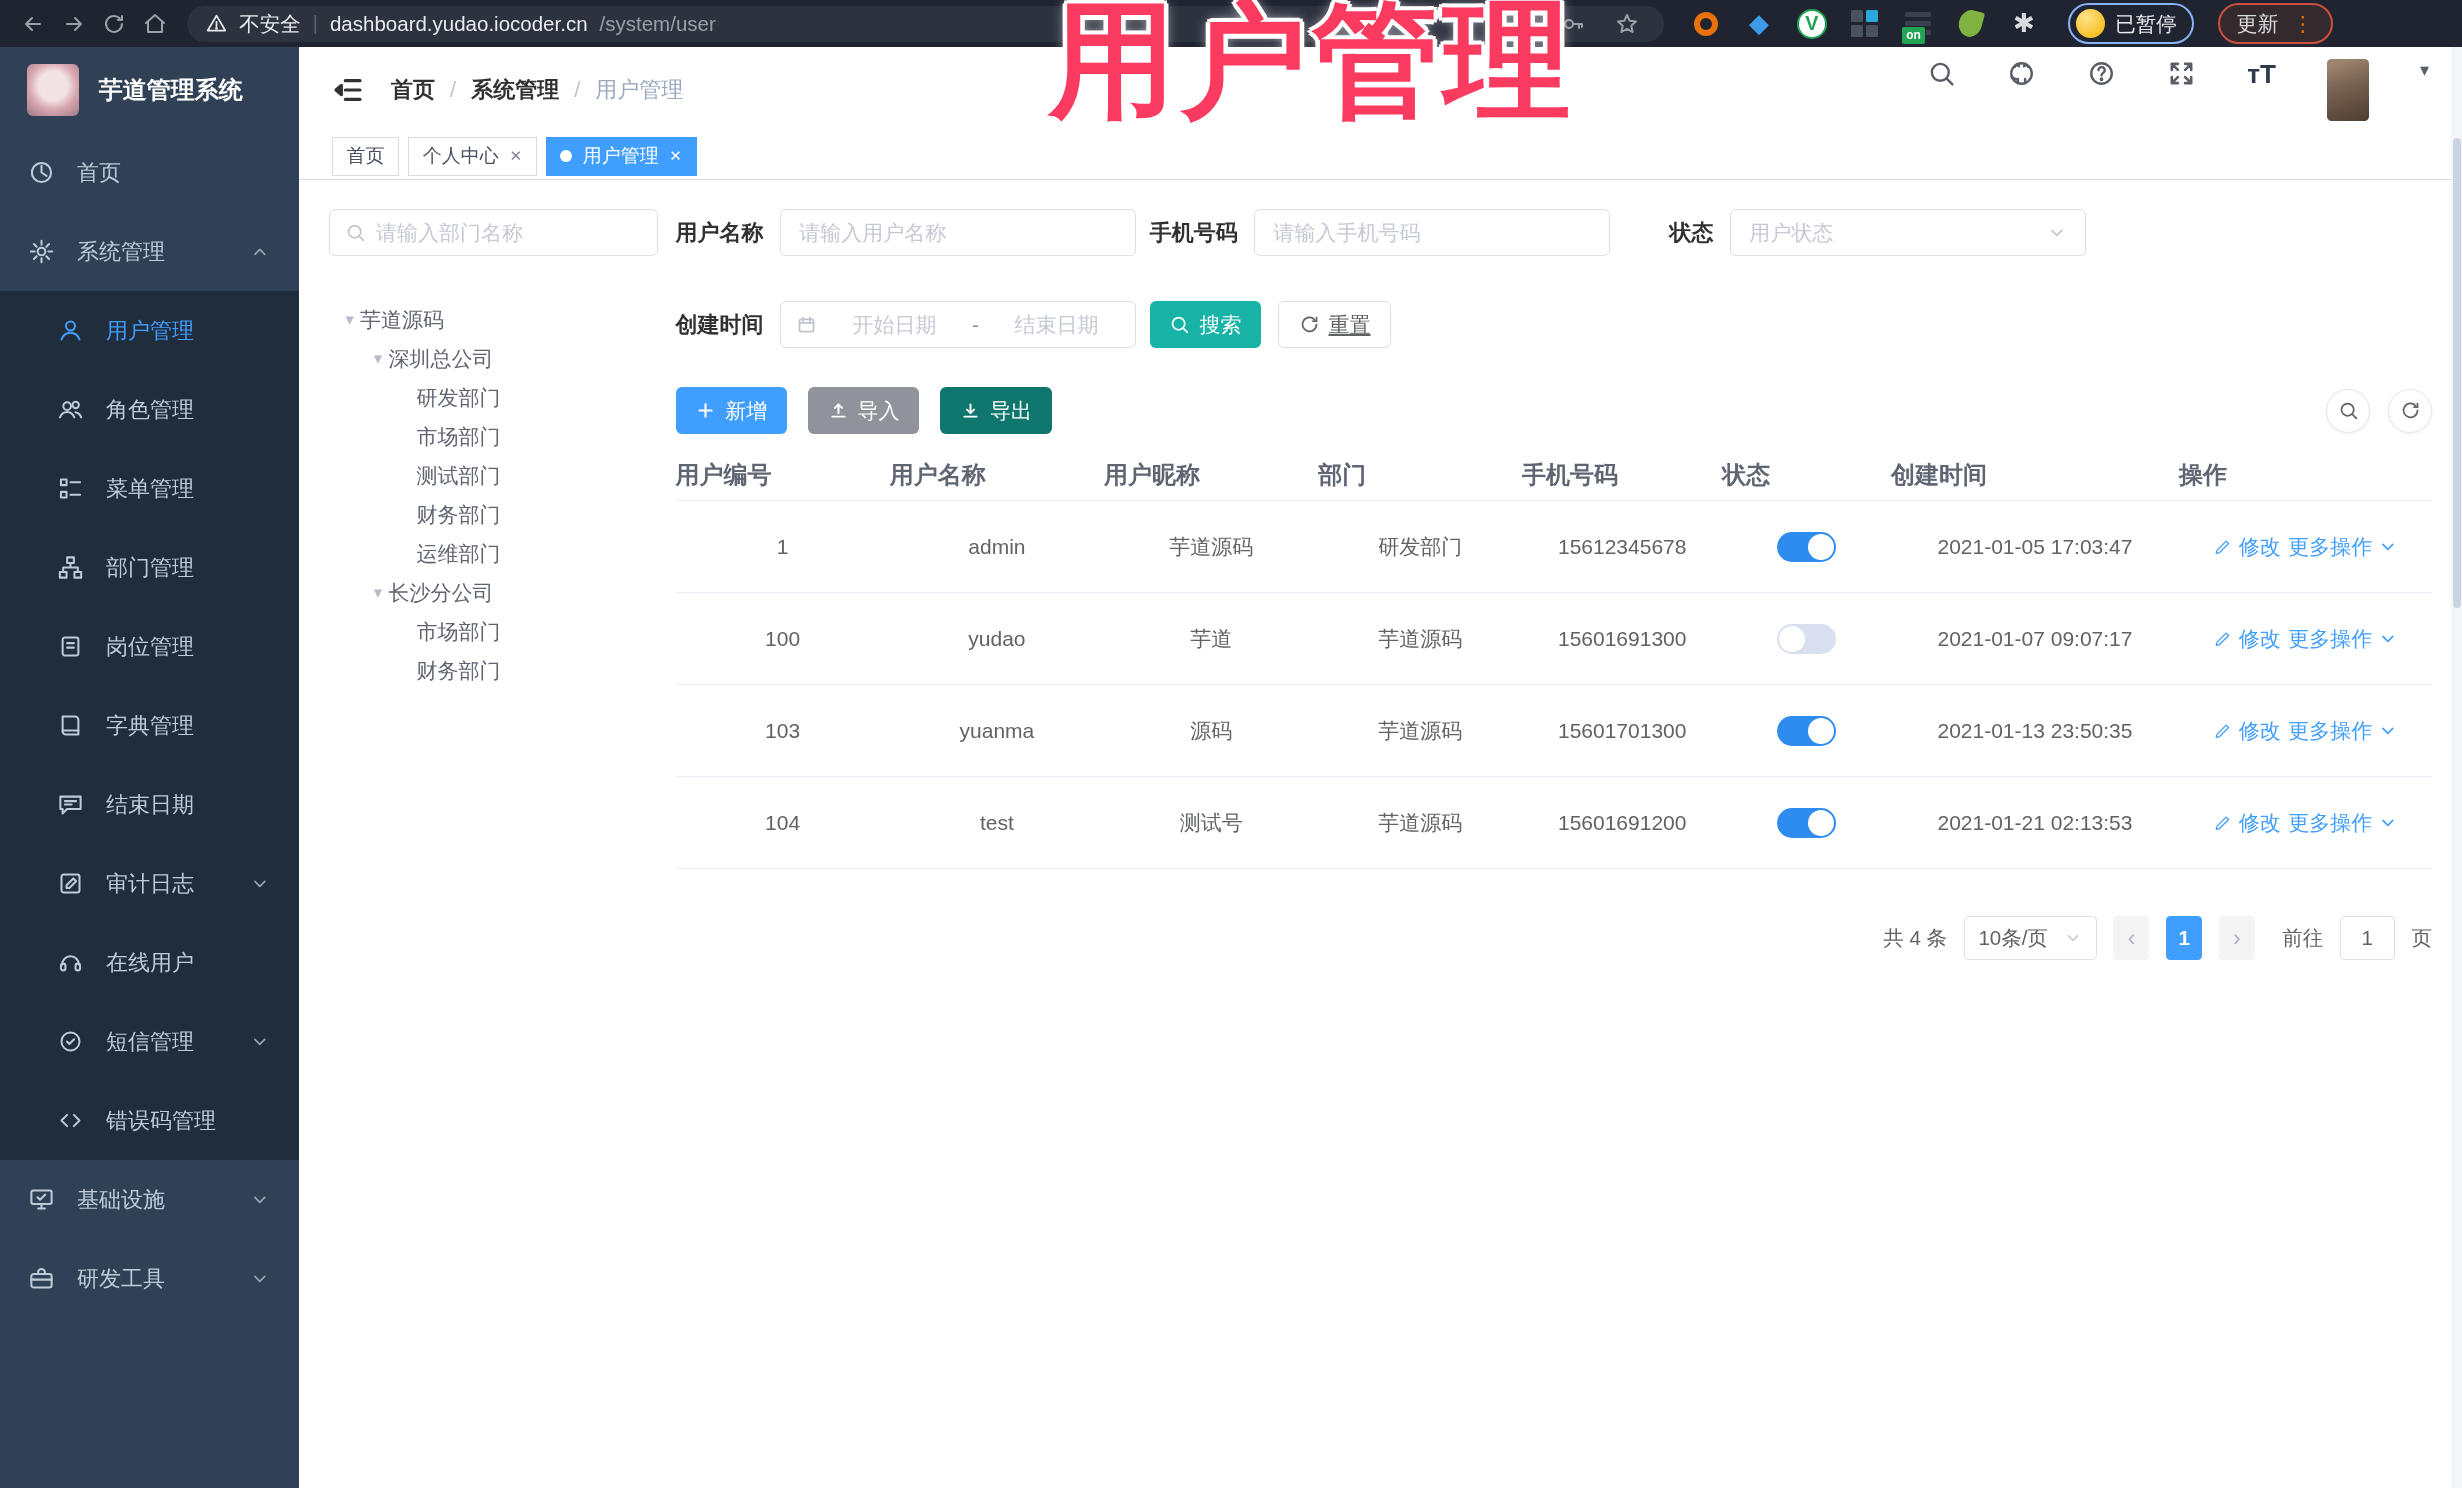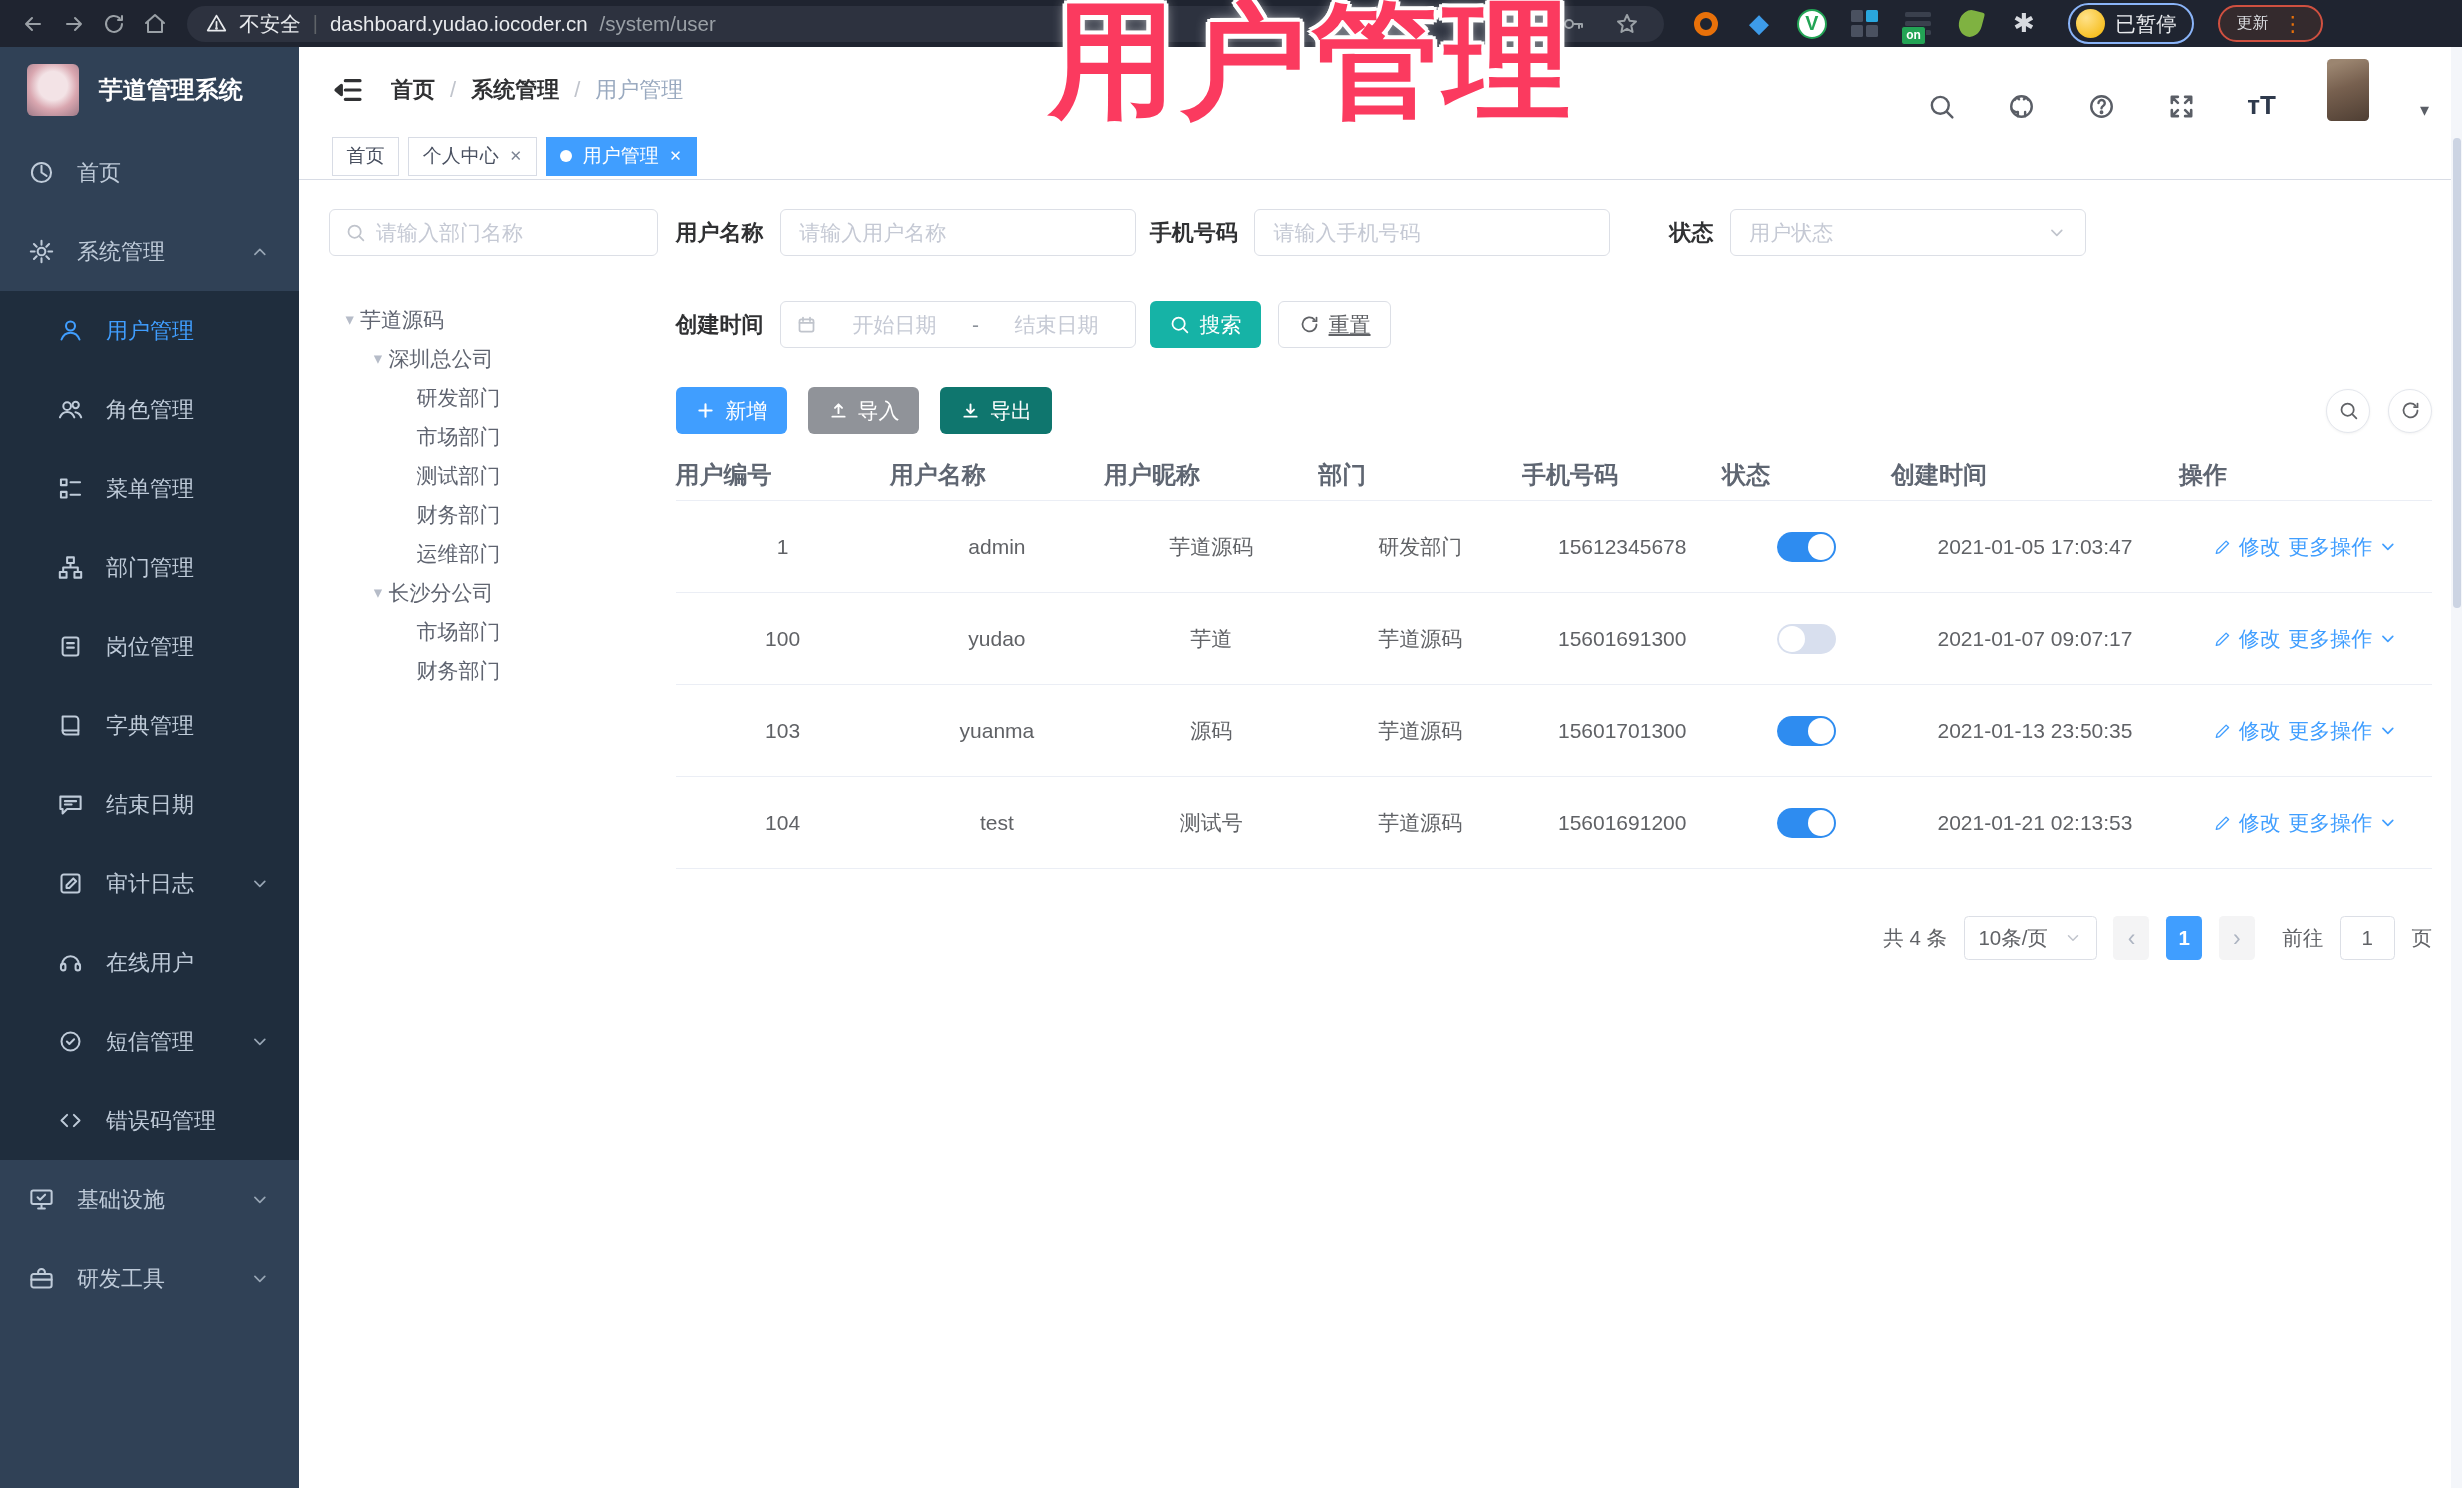--- a/index.html
+++ b/index.html
@@ -29,21 +29,21 @@
   .gridic i.b { background: #2aa7dd; }
   .listic { display: flex; flex-direction: column; gap: 4.5px; }
   .listic i { width: 26px; height: 4.5px; background: #3a404d; border-radius: 1.5px; }
   .on-badge { position: absolute; left: -1.5px; bottom: -6px; background: #23a455; color: #fff; font-size: 12px; font-weight: bold; padding: 1.5px 3.8px; border-radius: 3px; border: 1.5px solid #1f2430; }
   .leaf { width: 23px; height: 27px; background: #7fb241; border-radius: 50% 10% 50% 50%; transform: rotate(15deg); }
   .paw { color: #d7dadf; font-size: 26px; }
   .profile-pill { display: flex; align-items: center; gap: 10.6px; border: 2.3px solid #8ab4f8; border-radius: 21px; padding: 3.8px 15px 3.8px 6px; margin-left: 21px; }
   .emoji-face { width: 29px; height: 29px; border-radius: 50%; background: radial-gradient(circle at 35% 30%, #ffe28a, #f4b400); position: relative; }
   .paused-label { color: #e8eaed; font-size: 20.5px; }
   .update-pill { display: flex; align-items: center; gap: 13.6px; border: 2.3px solid #cf5040; background: #342a2d; border-radius: 21px; padding: 4.5px 16.7px; margin-left: 16.7px; }
-  .update-label { color: #dadce0; font-size: 16px; }
+  .update-label { color: #dadce0; font-size: 21px; }
   .dots { color: #e8710a; font-size: 21px; letter-spacing: 0.8px; }
 
   
   .app { display: flex; height: 1441px; }
   .sidebar { width: 299px; flex-shrink: 0; background: #304156; display: flex; flex-direction: column; }
   .logo-row { height: 86px; display: flex; align-items: center; padding-left: 27px; gap: 19.7px; flex-shrink: 0; }
   .logo-img { width: 52px; height: 52px; border-radius: 6px; background: radial-gradient(circle at 50% 42%, #f3e3e6 0 36%, #d9a7b0 60%, #9c7886 100%); }
   .logo-title { color: #fff; font-size: 24px; font-weight: bold; }
   .menu { flex: 1; overflow: hidden; }
   .menu-item { height: 79px; display: flex; align-items: center; gap: 21px; padding-left: 27px; font-size: 22px; color: #bfcbd9; position: relative; cursor: pointer; }
@@ -57,21 +57,21 @@
   .right-col { flex: 1; display: flex; flex-direction: column; background: #fff; position: relative; }
 
   
   .header { height: 86px; display: flex; align-items: center; padding: 0 33px; flex-shrink: 0; }
   .hamburger { color: #303133; display: flex; margin-right: 27px; cursor: pointer; }
   .hamburger svg { width: 32px; height: 32px; }
   .breadcrumb { display: flex; align-items: center; gap: 15px; font-size: 22px; }
   .crumb { color: #303133; font-weight: bold; }
   .crumb.last { color: #99a9bf; font-weight: normal; }
   .crumb-sep { color: #c0c4cc; }
-  .header-right { margin-left: auto; display: flex; align-items: flex-end; gap: 51px; color: #5a5e66; }
+  .header-right { margin-left: auto; display: flex; align-items: flex-start; gap: 51px; color: #5a5e66; }
   .hic { display: flex; align-items: center; justify-content: center; cursor: pointer; }
   .hic svg { width: 29px; height: 29px; }
   .font-ic { font-size: 26px; font-weight: bold; color: #2f3a4d; }
   .avatar { width: 42px; height: 62px; border-radius: 4.5px; background: linear-gradient(160deg, #9b8570 10%, #77604f 45%, #4e3e33 100%); }
   .caret-down { color: #5a5e66; font-size: 18px; }
 
   
   .tabs-bar { height: 47px; border-bottom: 0.8px solid #d8dce5; display: flex; align-items: center; padding-left: 33px; gap: 9px; flex-shrink: 0; }
   .tab { height: 39px; border: 0.8px solid #d8dce5; background: #fff; color: #495060; font-size: 19px; display: flex; align-items: center; gap: 10.6px; padding: 0 13.6px; cursor: pointer; }
   .tab .dot { width: 12px; height: 12px; border-radius: 50%; background: #fff; }

